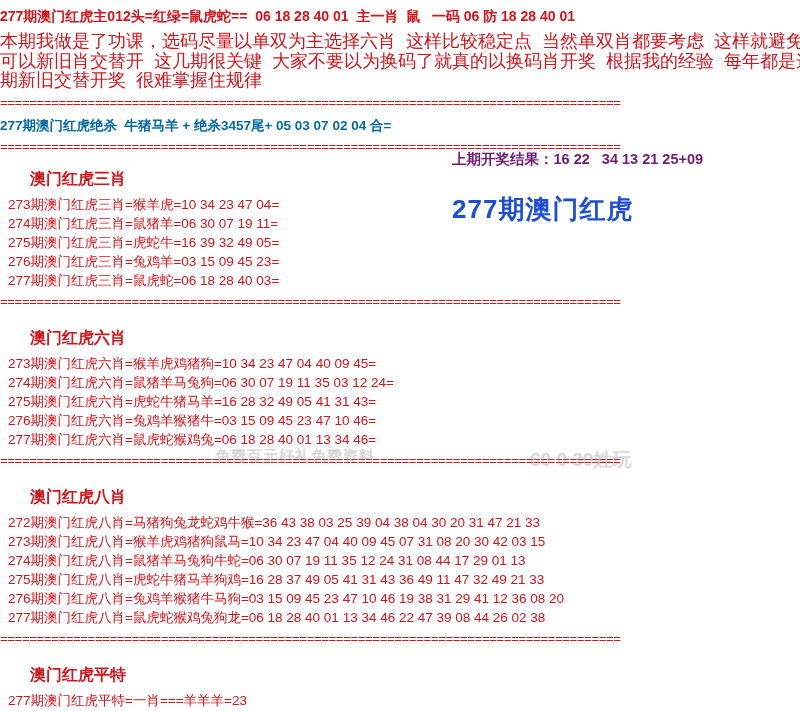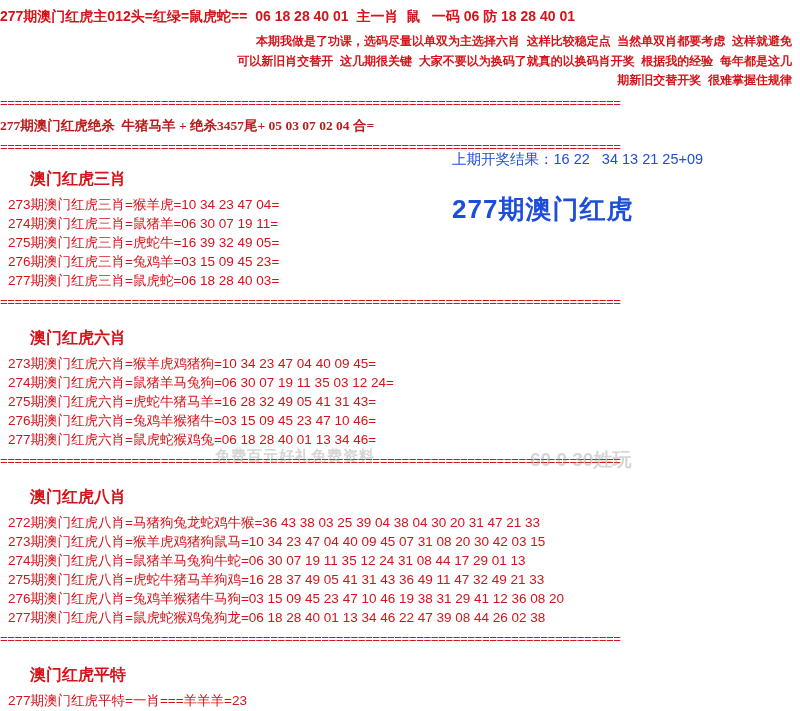--- a/index.html
+++ b/index.html
@@ -18,40 +18,38 @@
   .page {
     position: relative;
     width: 800px;
     height: 711px;
     box-sizing: border-box;
     padding: 6px 8px 0 0;
   }
   .ln {
     font-size: 13.5px;
     line-height: 18px;
-    color: #b91c1c;
+    color: #0369a1;
     white-space: pre;
     letter-spacing: 0px;
-    font-family: Liberation Serif, serif;
   }
   .bold {
     font-weight: bold;
   }
   .header-line {
     font-size: 14px;
     font-weight: bold;
     line-height: 20px;
     white-space: pre;
   }
   .intro {
-    font-size: 12px;
+    font-size: 18px;
     line-height: 19.5px;
-    font-weight: bold;
+    font-weight: normal;
     white-space: pre;
-    text-align: right;
   }
   .rule {
     font-size: 13px;
     line-height: 13px;
     color: #d4131a;
     white-space: nowrap;
     overflow: hidden;
     letter-spacing: -0.5px;
     height: 14px;
     font-family: "Liberation Mono", monospace;
@@ -76,22 +74,22 @@
   
   .right-block {
     position: absolute;
     right: 18px;
     top: 148px;
     width: 330px;
     text-align: left;
   }
   .last-result {
     font-size: 14.5px;
-    font-weight: normal;
-    color: #1d4ed8;
+    font-weight: bold;
+    color: #701a75;
     white-space: pre;
     line-height: 22px;
   }
   .big-title {
     margin-top: 22px;
     font-size: 26px;
     font-weight: bold;
     color: #1d4ed8;
     letter-spacing: 1px;
     white-space: pre;

